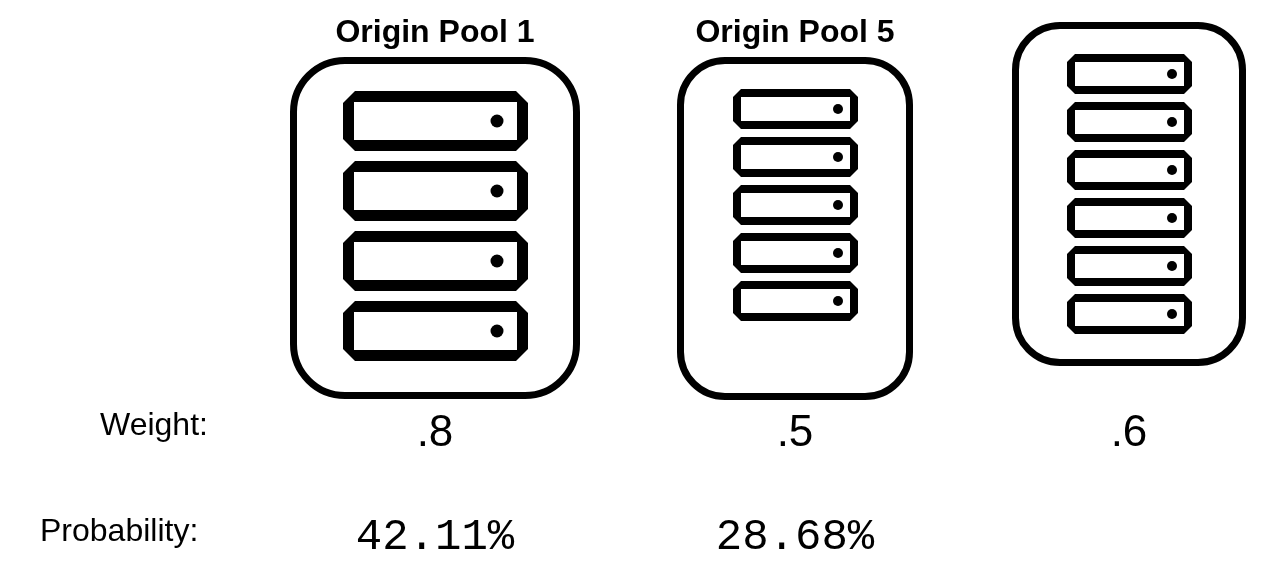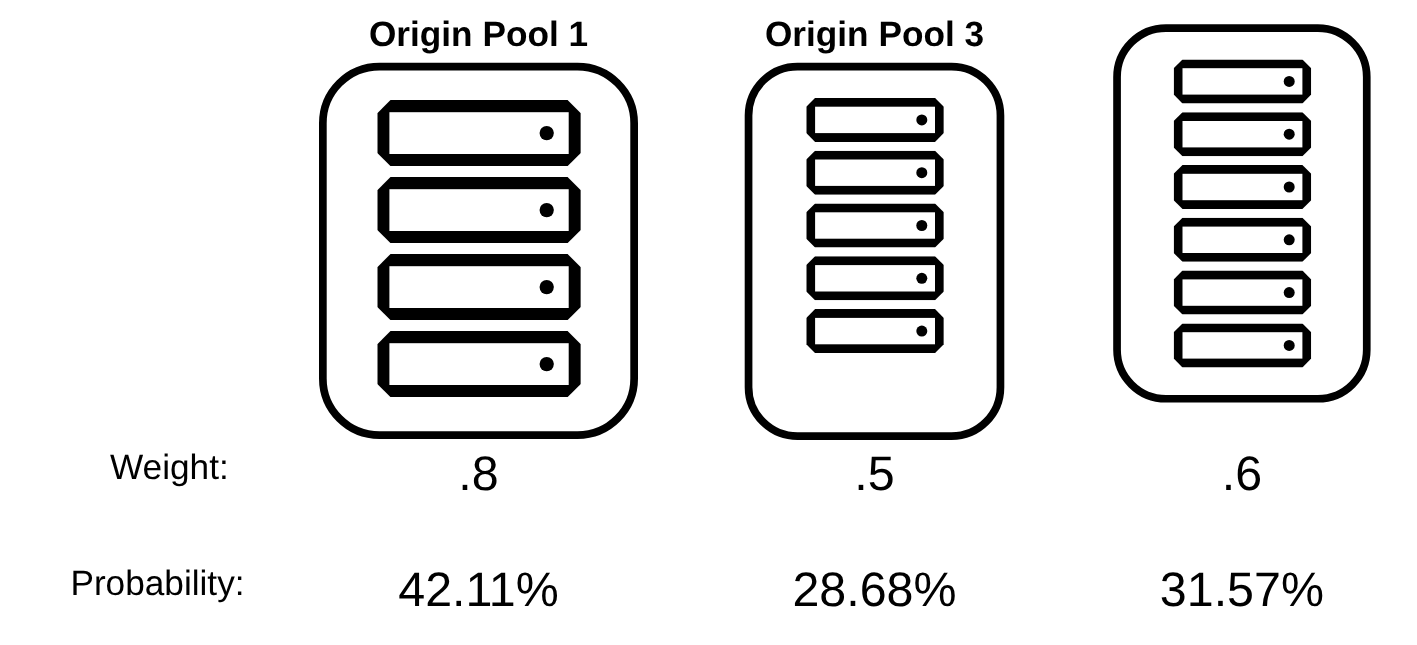--- a/index.html
+++ b/index.html
@@ -50,30 +50,30 @@
   .server-stack { display: flex; flex-direction: column; }
   .server-stack.large { gap: 10px; }
   .server-stack.small { gap: 8px; }
   .server-icon { display: block; }
   .row-label {
     font-size: 32px;
     line-height: 1.15;
     white-space: nowrap;
   }
   .weight-row-label { padding: 6px 0 0 100px; }
-  .prob-row-label   { padding: 12px 0 0 30px; margin-left: 34px; }
+  .prob-row-label   { padding: 12px 0 0 40px; }
   .value-cell {
     display: flex;
     justify-content: center;
     align-items: flex-start;
     font-size: 44px;
     line-height: 1.15;
   }
   .weight-value-cell { padding-top: 6px; }
-  .prob-value-cell   { padding-top: 12px; }
+  .prob-value-cell   { padding-top: 12px; font-family: Liberation Mono, monospace; }
 </style>
 </head>
 <body>
 
 <div class="diagram">
 
   <div></div>
 
   <div class="pool-col">
     <div class="pool-title">Origin Pool 1</div>
@@ -97,21 +97,21 @@
           <svg class="server-icon" width="185" height="60" viewBox="0 0 185 60">
             <path fill="#000000" d="M12,0 H173 L185,12 V48 L173,60 H12 L0,48 V12 Z"></path>
             <rect x="11" y="11" width="163" height="38" fill="#ffffff"></rect>
             <circle cx="154" cy="30" r="6.5" fill="#000000"></circle>
           </svg>
         </div>
     </div>
   </div>
 
   <div class="pool-col">
-    <div class="pool-title">Origin Pool 3</div>
+    <div class="pool-title">Origin Pool 5</div>
     <div class="pool-box small">
       <div class="server-stack small">
           <svg class="server-icon" width="125" height="40" viewBox="0 0 125 40">
             <path fill="#000000" d="M8,0 H117 L125,8 V32 L117,40 H8 L0,32 V8 Z"></path>
             <rect x="8" y="8" width="109" height="24" fill="#ffffff"></rect>
             <circle cx="105" cy="20" r="5" fill="#000000"></circle>
           </svg>
           <svg class="server-icon" width="125" height="40" viewBox="0 0 125 40">
             <path fill="#000000" d="M8,0 H117 L125,8 V32 L117,40 H8 L0,32 V8 Z"></path>
             <rect x="8" y="8" width="109" height="24" fill="#ffffff"></rect>
@@ -174,15 +174,14 @@
   </div>
 
   <div class="row-label weight-row-label">Weight:</div>
   <div class="value-cell weight-value-cell">.8</div>
   <div class="value-cell weight-value-cell">.5</div>
   <div class="value-cell weight-value-cell">.6</div>
 
   <div class="row-label prob-row-label">Probability:</div>
   <div class="value-cell prob-value-cell">42.11%</div>
   <div class="value-cell prob-value-cell">28.68%</div>
-  <div class="value-cell prob-value-cell">31.57%</div>
 
 </div>
 
 </body></html>

